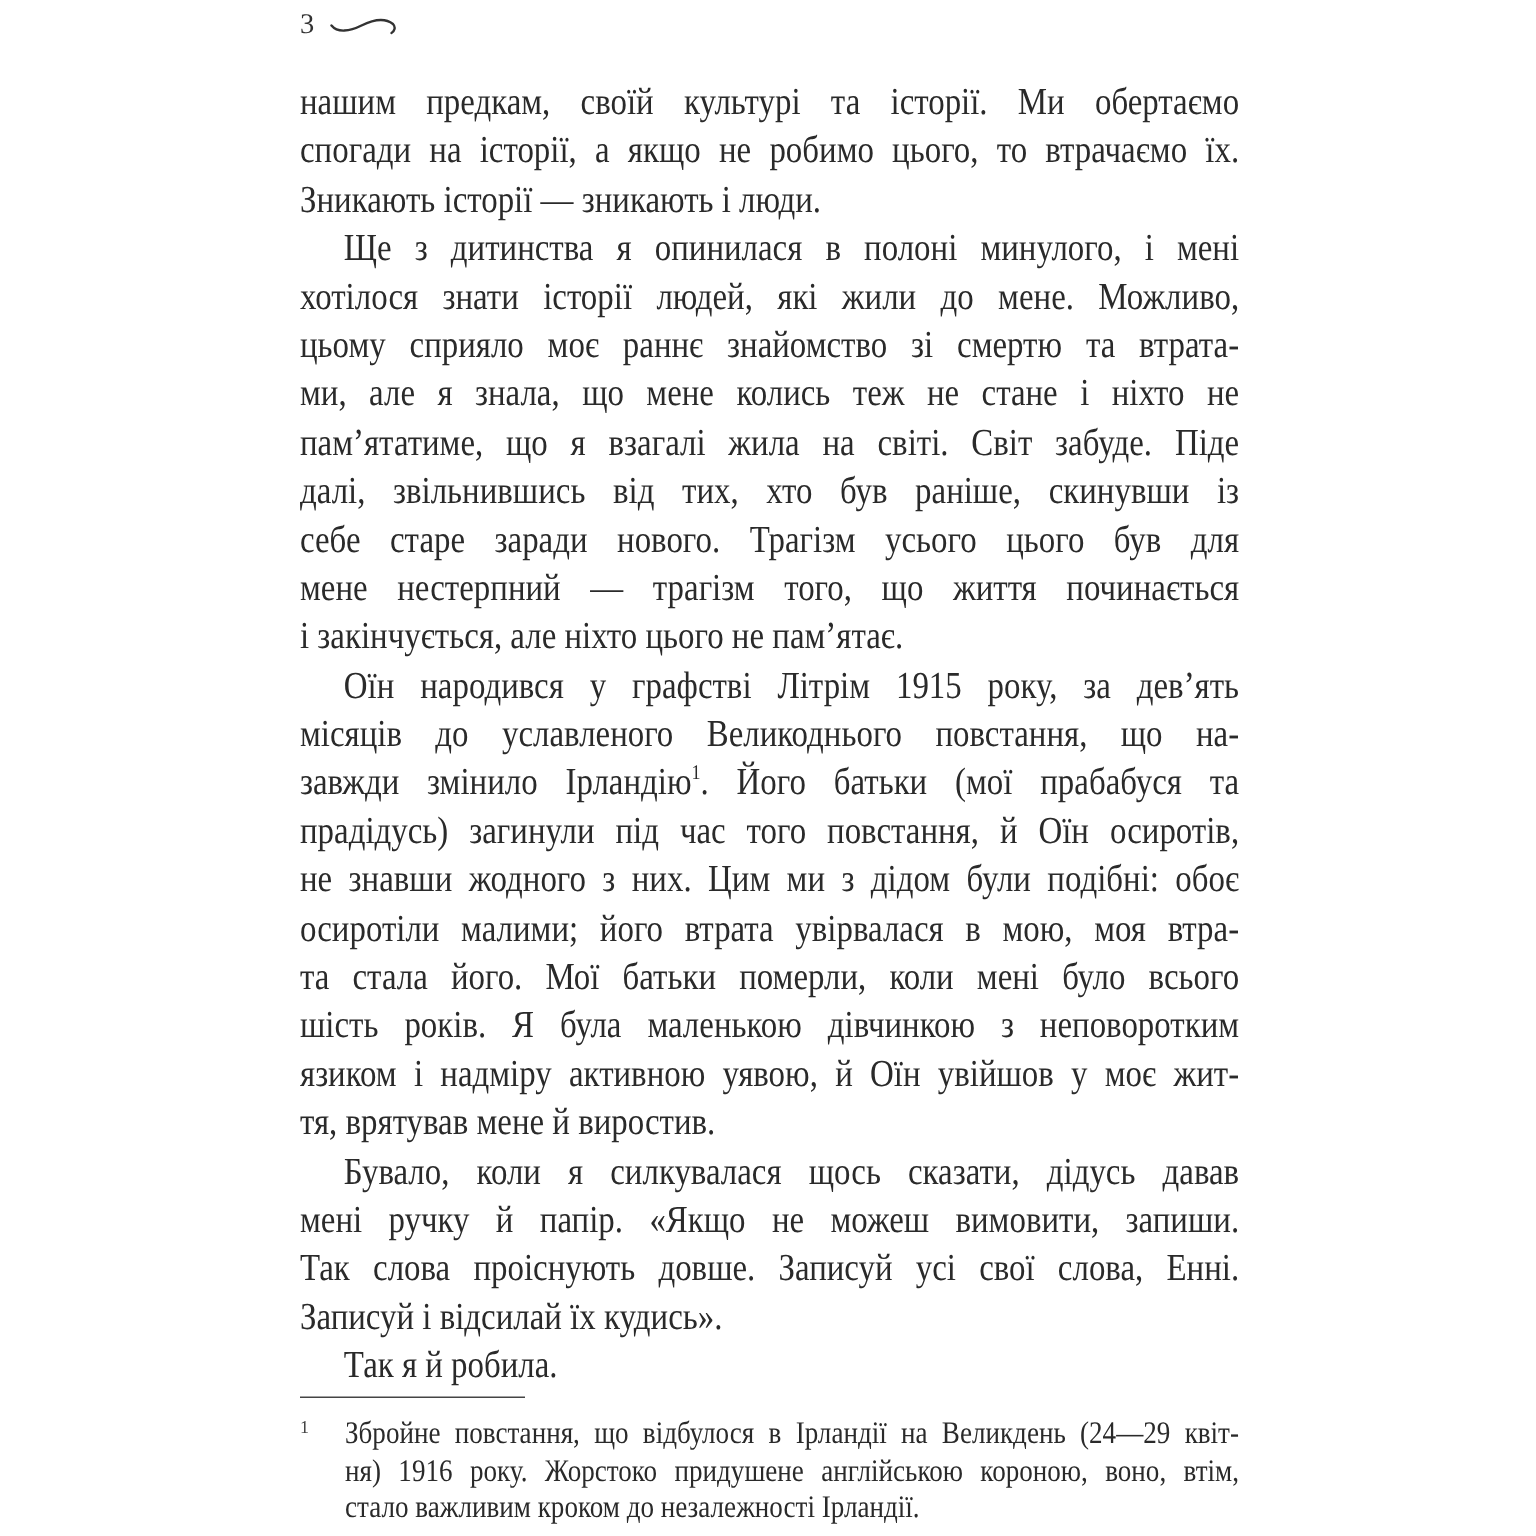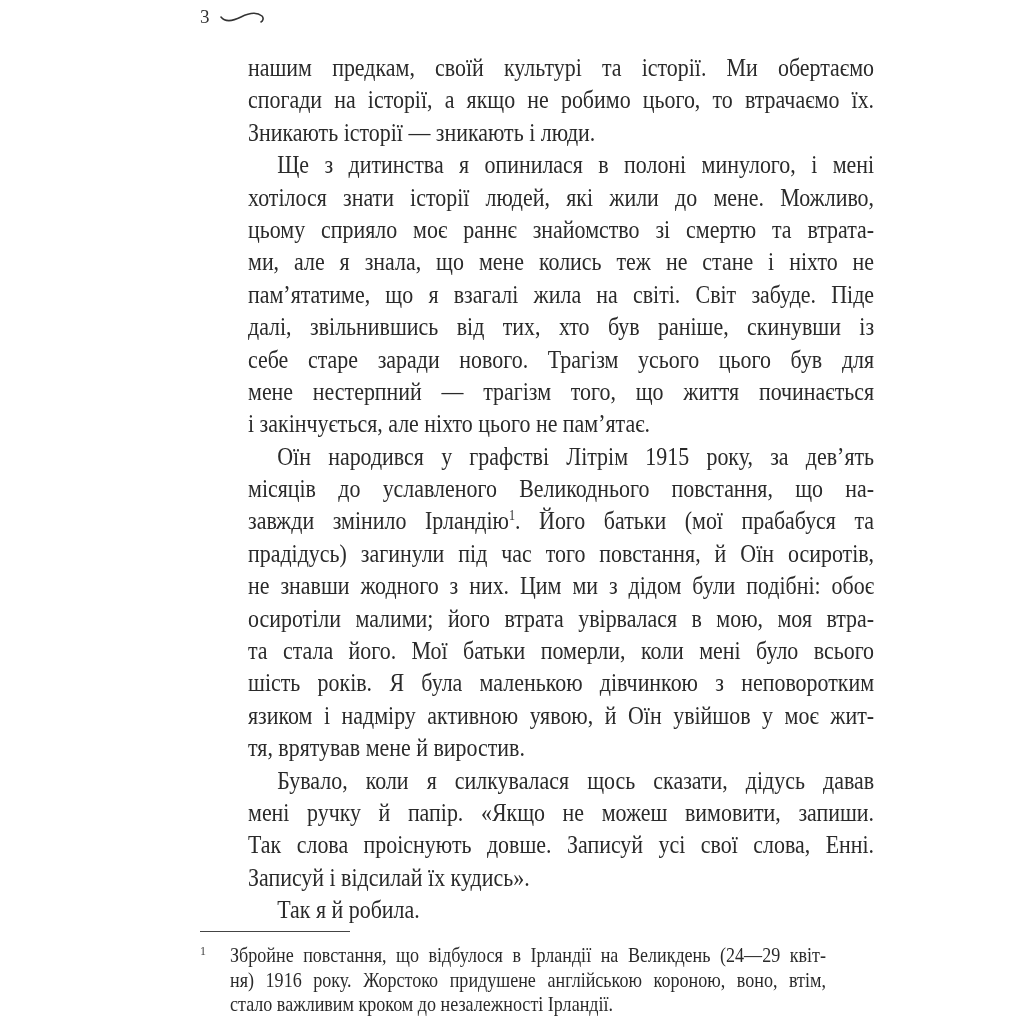--- a/index.html
+++ b/index.html
@@ -27,21 +27,20 @@
     font-size: 19px;
     color: #333;
     letter-spacing: -0.5px;
   }
   .ornament svg { display: block; }
   .body-text {
     position: absolute;
     left: 200px;
     top: 52px;
     width: 626px;
-    margin-left: 48px;
   }
   .line {
     font-size: 25.5px;
     line-height: 32.4px;
     height: 32.4px;
     white-space: nowrap;
     text-align: justify;
     text-align-last: justify;
     transform: scaleX(0.86);
     transform-origin: left center;

